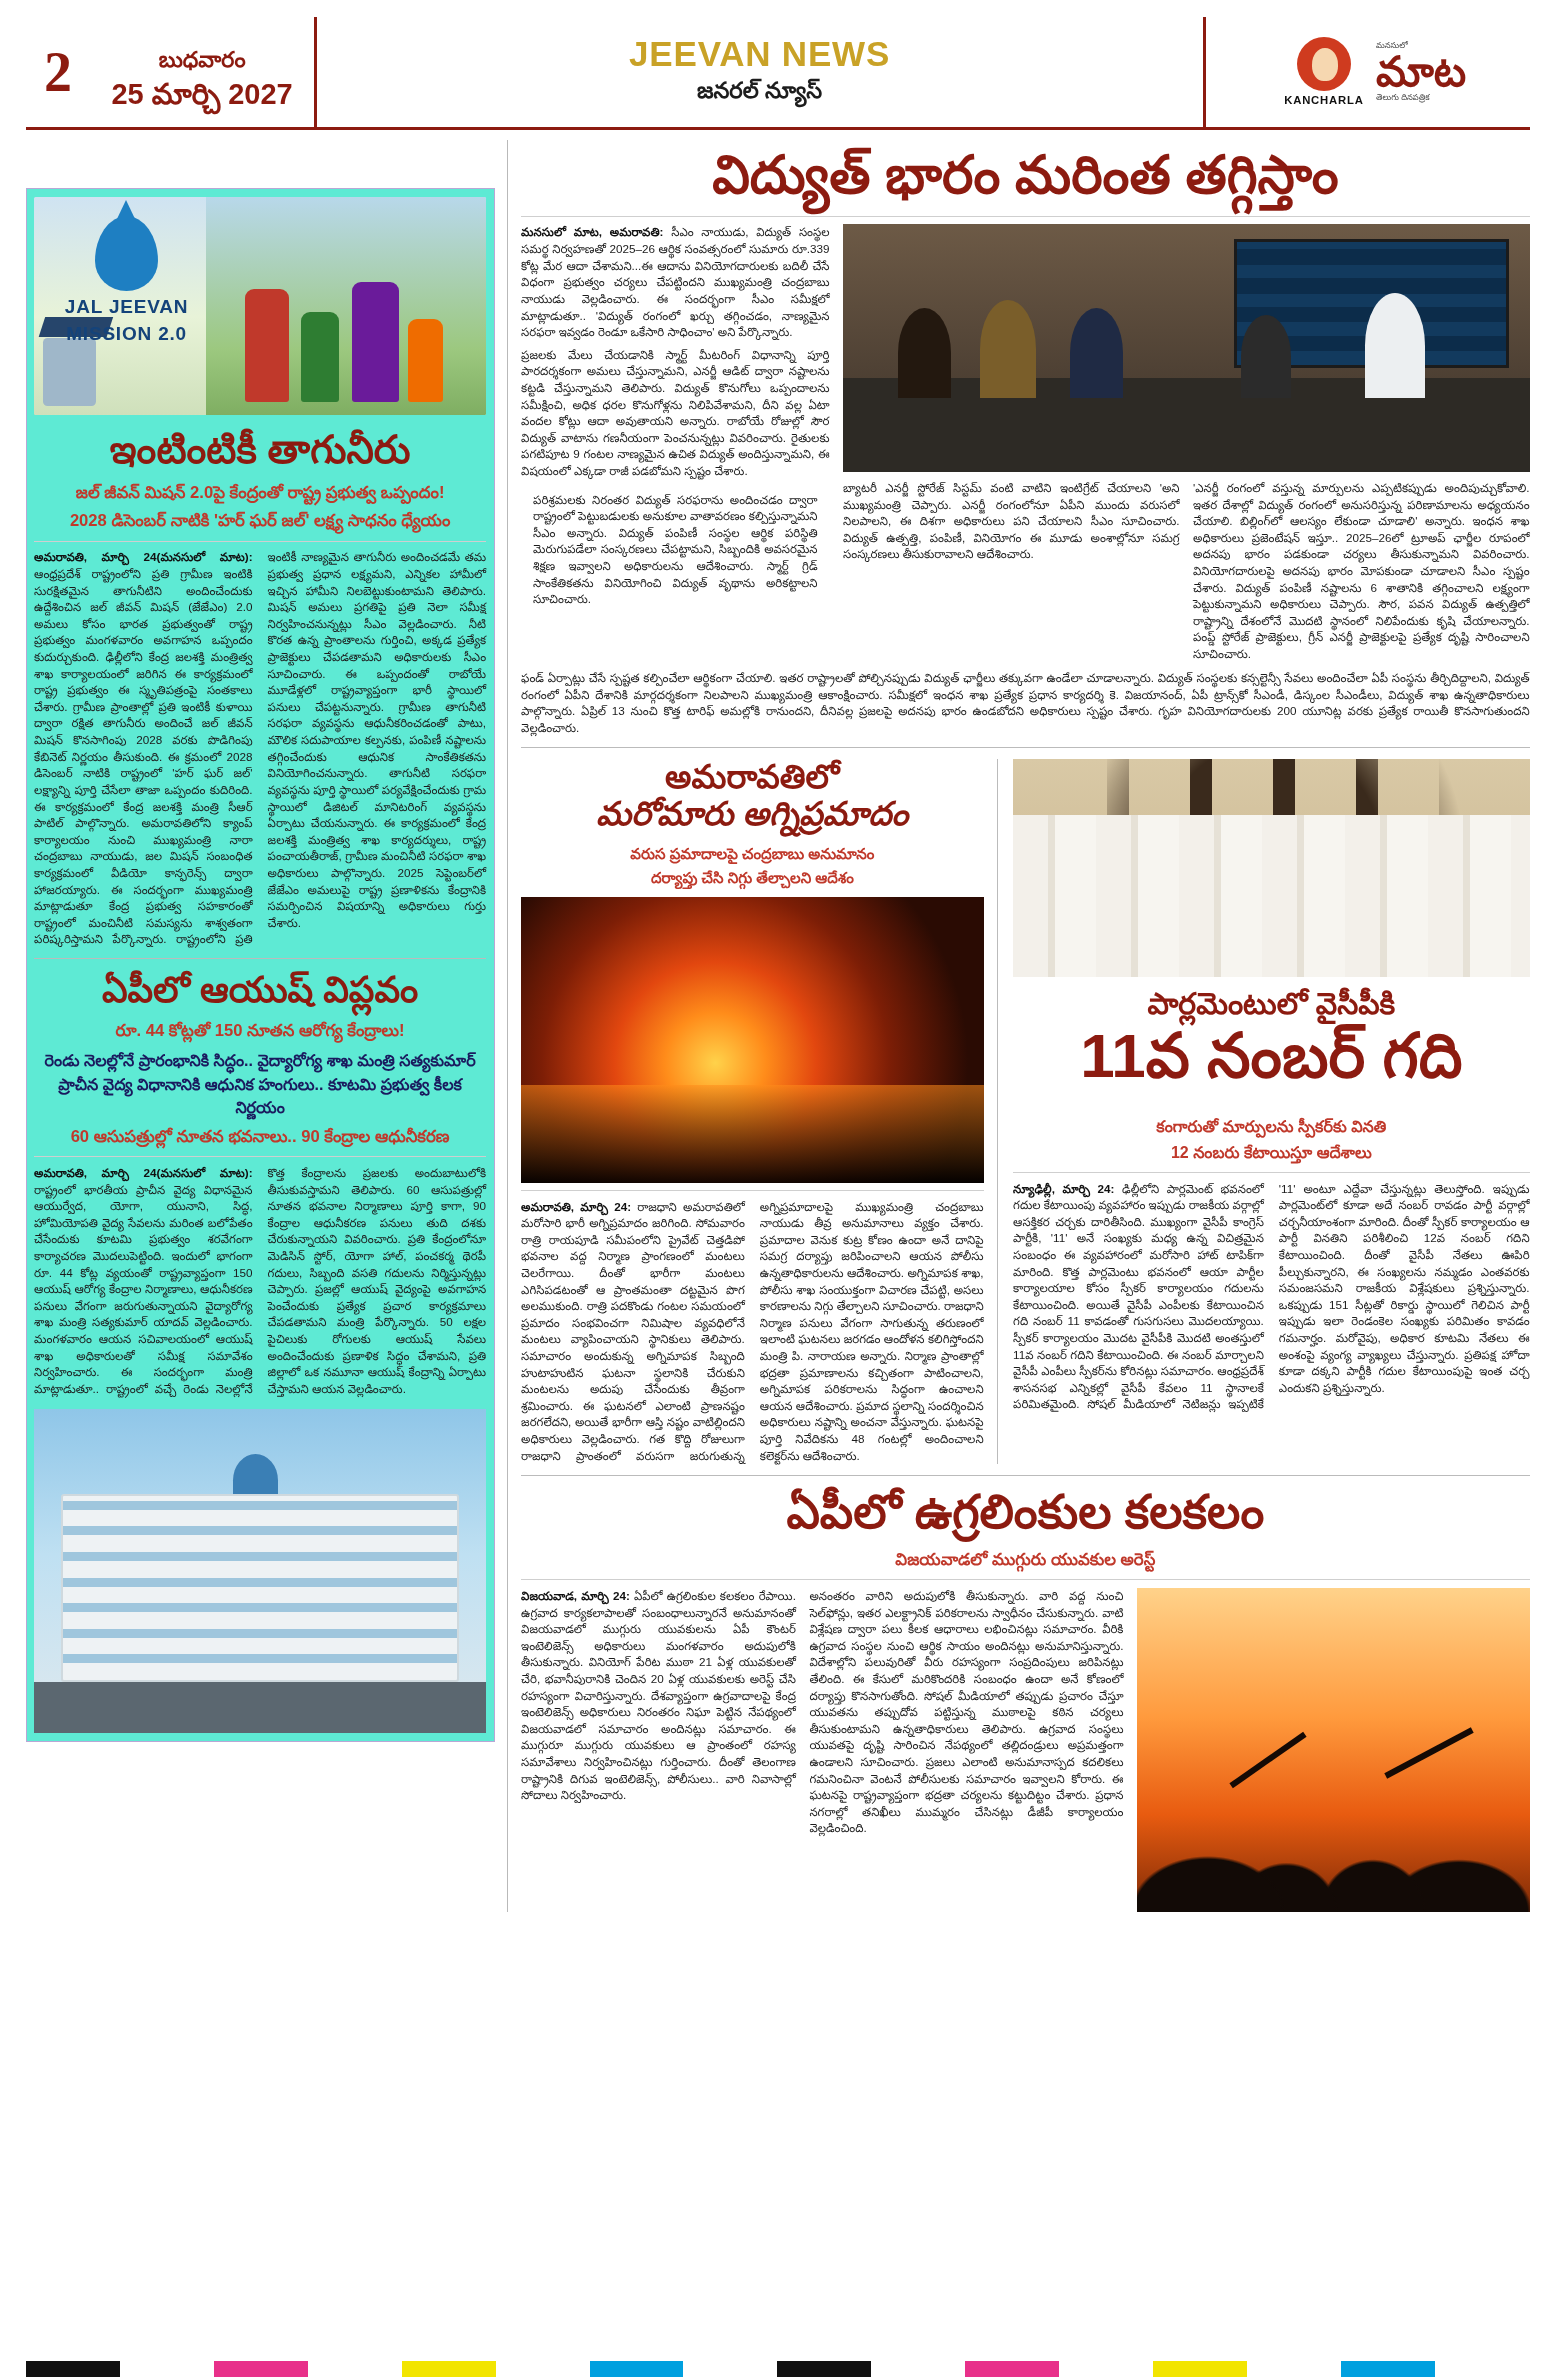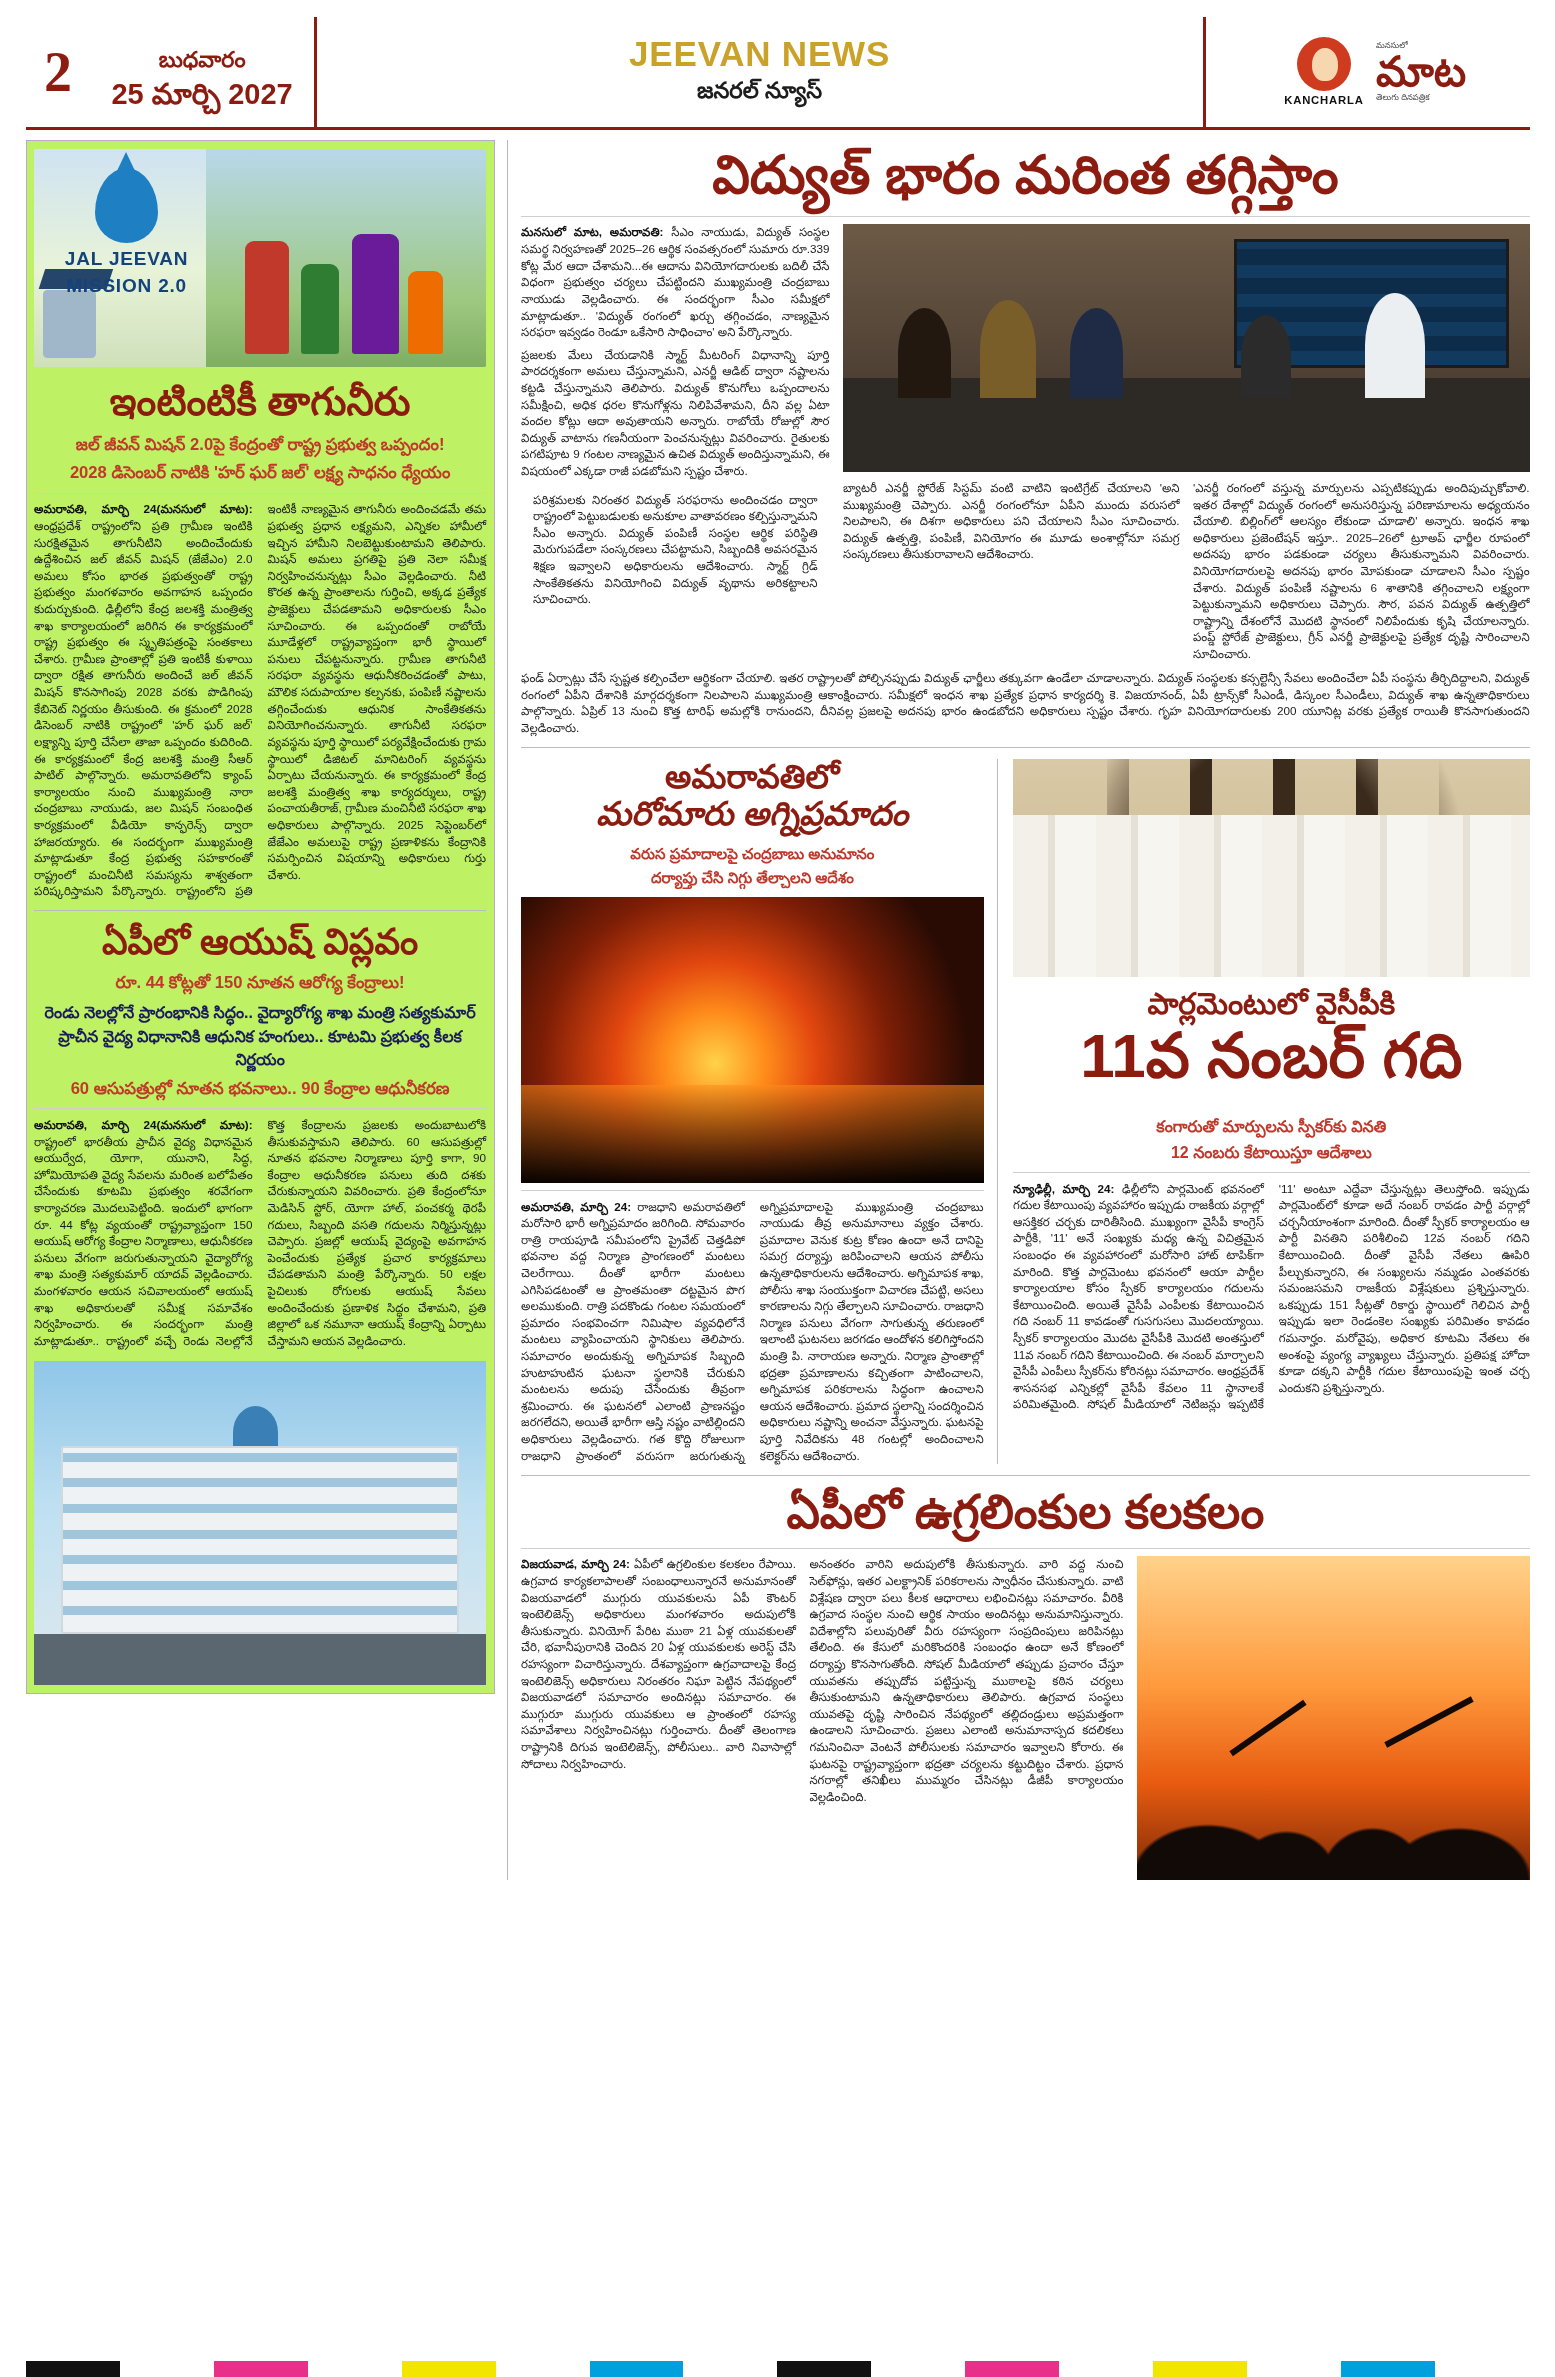--- a/index.html
+++ b/index.html
@@ -79,21 +79,21 @@
 
   .body-te {
     font-size:11.7px; line-height:1.42; text-align:justify; color:#1b1b1b;
     hyphens:auto;
   }
   .dateline { font-weight:bold; color:#111; }
   .rule { border-top:1.5px solid #bbb; margin:10.5px 0; }
   .rule-thin { border-top:0.8px solid #cfcfcf; margin:7.5px 0; }
 
   
-  .jj-box { border:1.5px solid #b9a7d6; background:#bef264; padding:7.5px; }
+  .jj-box { border:1.5px solid #b9a7d6; background:#5eead4; padding:7.5px;margin-top:48px; }
   .jj-art { height:218px; position:relative; border-radius:1.5px; overflow:hidden;
     background:linear-gradient(180deg,#cfe3f2 0%,#e8f3d8 55%,#cfe0bb 100%); }
   .jj-logo { position:absolute; left:13.5px; top:19.6px; width:158px; text-align:center;}
   .jj-logo .drop { width:63px;height:75px;margin:0 auto;background:#1e7fc2;
      border-radius:50% 50% 50% 50%/60% 60% 40% 40%; transform:rotate(0deg); position:relative;}
   .jj-logo .drop:before{content:"";position:absolute;left:21px;top:-16.6px;border-left:10.5px solid transparent;border-right:10.5px solid transparent;border-bottom:21px solid #1e7fc2;}
   .jj-logo .txt{font-size:19px;font-weight:bold;color:#14437a;line-height:1.1;margin-top:6px;letter-spacing:0.8px;}
   .jj-people{position:absolute;right:0;bottom:0;width:62%;height:100%;
      background:linear-gradient(180deg,#b8d8ea 0%,#9cc87f 70%,#7fae62 100%);}
   .fig{position:absolute;bottom:7.5px;border-radius:9px 9px 3px 3px;}
@@ -285,20 +285,21 @@
           <div class="cols2">
             <p class="body-te" style="margin:0;"><span class="dateline">న్యూఢిల్లీ, మార్చి 24:</span> <span>ఢిల్లీలోని పార్లమెంట్ భవనంలో గదుల కేటాయింపు వ్యవహారం ఇప్పుడు రాజకీయ వర్గాల్లో ఆసక్తికర చర్చకు దారితీసింది. ముఖ్యంగా వైసీపీ కాంగ్రెస్ పార్టీకి, '11' అనే సంఖ్యకు మధ్య ఉన్న విచిత్రమైన సంబంధం ఈ వ్యవహారంలో మరోసారి హాట్ టాపిక్‌గా మారింది. కొత్త పార్లమెంటు భవనంలో ఆయా పార్టీల కార్యాలయాల కోసం స్పీకర్ కార్యాలయం గదులను కేటాయించింది. అయితే వైసీపీ ఎంపీలకు కేటాయించిన గది నంబర్ 11 కావడంతో గుసగుసలు మొదలయ్యాయి. స్పీకర్ కార్యాలయం మొదట వైసీపీకి మొదటి అంతస్తులో 11వ నంబర్ గదిని కేటాయించింది. ఈ నంబర్ మార్చాలని వైసీపీ ఎంపీలు స్పీకర్‌ను కోరినట్లు సమాచారం. ఆంధ్రప్రదేశ్ శాసనసభ ఎన్నికల్లో వైసీపీ కేవలం 11 స్థానాలకే పరిమితమైంది. సోషల్ మీడియాలో నెటిజన్లు ఇప్పటికే '11' అంటూ ఎద్దేవా చేస్తున్నట్లు తెలుస్తోంది. ఇప్పుడు పార్లమెంట్‌లో కూడా అదే నంబర్ రావడం పార్టీ వర్గాల్లో చర్చనీయాంశంగా మారింది. దీంతో స్పీకర్ కార్యాలయం ఆ పార్టీ వినతిని పరిశీలించి 12వ నంబర్ గదిని కేటాయించింది. దీంతో వైసీపీ నేతలు ఊపిరి పీల్చుకున్నారని, ఈ సంఖ్యలను నమ్మడం ఎంతవరకు సమంజసమని రాజకీయ విశ్లేషకులు ప్రశ్నిస్తున్నారు. ఒకప్పుడు 151 సీట్లతో రికార్డు స్థాయిలో గెలిచిన పార్టీ ఇప్పుడు ఇలా రెండంకెల సంఖ్యకు పరిమితం కావడం గమనార్హం. మరోవైపు, అధికార కూటమి నేతలు ఈ అంశంపై వ్యంగ్య వ్యాఖ్యలు చేస్తున్నారు. ప్రతిపక్ష హోదా కూడా దక్కని పార్టీకి గదుల కేటాయింపుపై ఇంత చర్చ ఎందుకని ప్రశ్నిస్తున్నారు.</span></p>
           </div>
         </div>
       </div>
 
       <div class="rule"></div>
 
       <div>
         <div class="headline-te" style="font-size:47px;margin-bottom:9px;">ఏపీలో ఉగ్రలింకుల కలకలం</div>
+        <div class="sub-red" style="font-size:16.6px;margin-bottom:7.5px;">విజయవాడలో ముగ్గురు యువకుల అరెస్ట్</div>
         <div class="rule-thin"></div>
         <div style="display:flex;gap:13.5px;">
           <p class="body-te" style="margin:0;width:28%;"><span class="dateline">విజయవాడ, మార్చి 24:</span> <span>ఏపీలో ఉగ్రలింకుల కలకలం రేపాయి. ఉగ్రవాద కార్యకలాపాలతో సంబంధాలున్నారనే అనుమానంతో విజయవాడలో ముగ్గురు యువకులను ఏపీ కౌంటర్ ఇంటెలిజెన్స్ అధికారులు మంగళవారం అదుపులోకి తీసుకున్నారు. వినియోగ్ పేరిట ముఠా 21 ఏళ్ల యువకులతో చేరి, భవానీపురానికి చెందిన 20 ఏళ్ల యువకులకు అరెస్ట్ చేసి రహస్యంగా విచారిస్తున్నారు. దేశవ్యాప్తంగా ఉగ్రవాదాలపై కేంద్ర ఇంటెలిజెన్స్ అధికారులు నిరంతరం నిఘా పెట్టిన నేపథ్యంలో విజయవాడలో సమాచారం అందినట్లు సమాచారం. ఈ ముగ్గురూ ముగ్గురు యువకులు ఆ ప్రాంతంలో రహస్య సమావేశాలు నిర్వహించినట్లు గుర్తించారు. దీంతో తెలంగాణ రాష్ట్రానికి దిగువ ఇంటెలిజెన్స్, పోలీసులు.. వారి నివాసాల్లో సోదాలు నిర్వహించారు.</span></p>
           <p class="body-te" style="margin:0;width:32%;">అనంతరం వారిని అదుపులోకి తీసుకున్నారు. వారి వద్ద నుంచి సెల్‌ఫోన్లు, ఇతర ఎలక్ట్రానిక్ పరికరాలను స్వాధీనం చేసుకున్నారు. వాటి విశ్లేషణ ద్వారా పలు కీలక ఆధారాలు లభించినట్లు సమాచారం. వీరికి ఉగ్రవాద సంస్థల నుంచి ఆర్థిక సాయం అందినట్లు అనుమానిస్తున్నారు. విదేశాల్లోని పలువురితో వీరు రహస్యంగా సంప్రదింపులు జరిపినట్లు తేలింది. ఈ కేసులో మరికొందరికి సంబంధం ఉందా అనే కోణంలో దర్యాప్తు కొనసాగుతోంది. సోషల్ మీడియాలో తప్పుడు ప్రచారం చేస్తూ యువతను తప్పుదోవ పట్టిస్తున్న ముఠాలపై కఠిన చర్యలు తీసుకుంటామని ఉన్నతాధికారులు తెలిపారు. ఉగ్రవాద సంస్థలు యువతపై దృష్టి సారించిన నేపథ్యంలో తల్లిదండ్రులు అప్రమత్తంగా ఉండాలని సూచించారు. ప్రజలు ఎలాంటి అనుమానాస్పద కదలికలు గమనించినా వెంటనే పోలీసులకు సమాచారం ఇవ్వాలని కోరారు. ఈ ఘటనపై రాష్ట్రవ్యాప్తంగా భద్రతా చర్యలను కట్టుదిట్టం చేశారు. ప్రధాన నగరాల్లో తనిఖీలు ముమ్మరం చేసినట్లు డీజీపీ కార్యాలయం వెల్లడించింది.</p>
           <div style="width:40%;">
             <div class="terror photo">
               <div class="sil"></div>
               <div class="gun" style="left:22%;bottom:46%;width:90px;height:6px;transform:rotate(-35deg);"></div>
               <div class="gun" style="left:62%;bottom:48%;width:98px;height:6px;transform:rotate(-28deg);"></div>
             </div>

